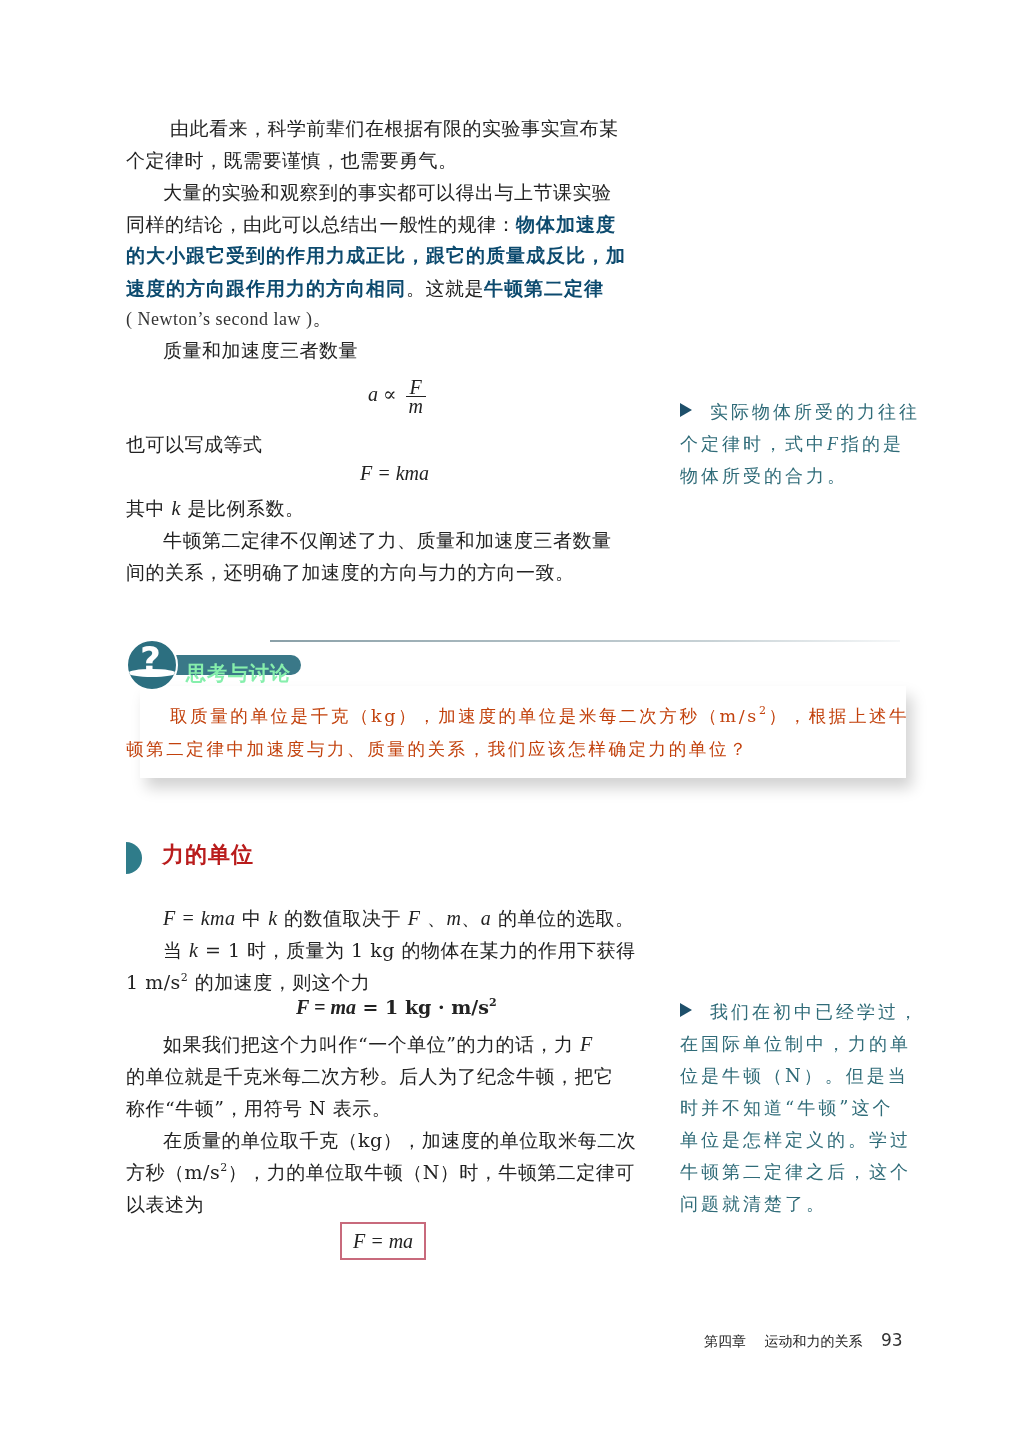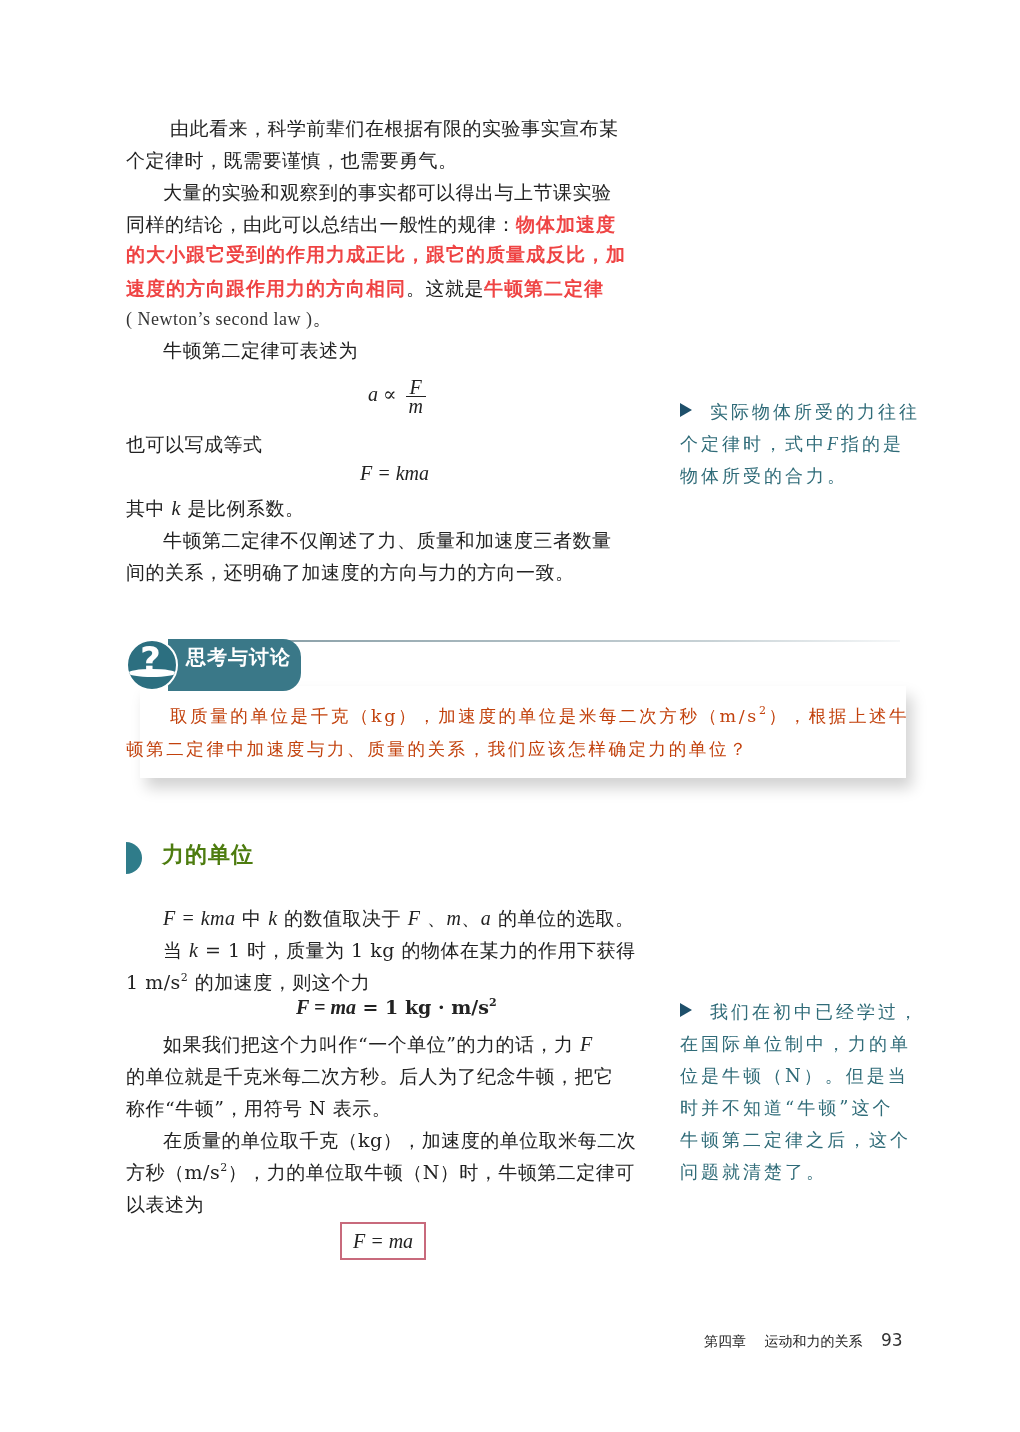--- a/index.html
+++ b/index.html
@@ -4,42 +4,42 @@
   <style>
     html, body { margin: 0; padding: 0; }
     body {
       width: 1020px; height: 1432px; background: #ffffff;
       position: relative; overflow: hidden;
       font-family: "DejaVu Serif", "Liberation Serif", serif;
       color: #222;
     }
     .abs { position: absolute; }
     .p { font-size: 19px; line-height: 32px; color: #222; white-space: nowrap; letter-spacing: 0.5px; }
-    .hl { color: #ef4444; font-weight: bold; font-family: Liberation Mono, monospace; letter-spacing: 1px; }
+    .hl { color: #0c4a6e; font-weight: bold; font-family: Liberation Serif, serif; letter-spacing: 1px; }
     .en { font-family: "Liberation Serif", serif; font-size: 18px; color: #333; }
     .math { font-family: "Liberation Serif", "DejaVu Serif", serif; font-style: italic; font-size: 20px; }
     .frac { display: inline-flex; flex-direction: column; align-items: center; vertical-align: middle; line-height: 18px; margin-left: 4px; }
     .frac .num { border-bottom: 1.5px solid #222; padding: 0 4px; }
     sup { font-size: 11px; vertical-align: 8px; line-height: 0; }
 
     .note { font-size: 18px; line-height: 32px; color: #2f6b78; letter-spacing: 3px; white-space: nowrap; font-family: "DejaVu Serif", serif; }
     .tri { display: inline-block; width: 0; height: 0; border-left: 12px solid #1e4f6a; border-top: 7px solid transparent; border-bottom: 7px solid transparent; margin-right: 18px; vertical-align: 1px; }
 
     .discuss-line { left: 270px; top: 640px; width: 630px; height: 2px; background: linear-gradient(to right, #8aa0a8, #c8d2d6 70%, #f5f7f8); }
     .discuss-card { left: 140px; top: 686px; width: 766px; height: 92px; background: #fff; box-shadow: 6px 10px 14px rgba(0,0,0,0.18); }
     .discuss-text { font-size: 17.5px; line-height: 33px; color: #c2410c; letter-spacing: 2.6px; white-space: nowrap; }
 
     .badge { left: 126px; top: 644px; height: 42px; display: flex; align-items: center; }
     .badge-circle { width: 48px; height: 48px; border-radius: 50%; background: #2c6f80; position: relative; z-index: 2; border: 2px solid #fff; overflow: hidden; }
     .badge-q { position: absolute; left: 12px; top: -2px; font-family: "DejaVu Sans", sans-serif; font-weight: bold; font-size: 36px; color: #fff; }
     .badge-wave { position: absolute; left: 0; top: 28px; width: 48px; height: 8px; background: #fff; border-radius: 50%; }
-    .badge-label { margin-left: -10px; padding: 0 10px 0 18px; height: 52px; line-height: 36px; background: #3a7888; border-radius: 0 18px 18px 0; color: #ffffff; font-family: "DejaVu Sans", sans-serif; font-size: 20px; font-weight: bold; letter-spacing: 1px; }
+    .badge-label { margin-left: -10px; padding: 0 10px 0 18px; height: 20px; line-height: 36px; background: #3a7888; border-radius: 0 18px 18px 0; color: #86efac; font-family: "DejaVu Sans", sans-serif; font-size: 20px; font-weight: bold; letter-spacing: 1px; }
 
     .sec-marker { left: 126px; top: 842px; width: 16px; height: 32px; background: #2f7c8a; border-radius: 0 16px 16px 0; }
-    .sec-title { left: 162px; top: 840px; font-family: "DejaVu Sans", sans-serif; font-weight: bold; font-size: 22px; color: #4d7c0f; letter-spacing: 1px; }
+    .sec-title { left: 162px; top: 840px; font-family: "DejaVu Sans", sans-serif; font-weight: bold; font-size: 22px; color: #b91c1c; letter-spacing: 1px; }
 
     .boxed { left: 340px; top: 1222px; width: 82px; height: 34px; border: 2px solid #c86a7c; text-align: center; line-height: 34px; }
 
     .footer { left: 704px; top: 1330px; font-family: "DejaVu Sans", sans-serif; font-size: 14px; color: #222; white-space: nowrap; }
     .footer .num { font-size: 17px; margin-left: 14px; color: #333; }
   </style>
 </head>
 <body>
 
 <div class="abs p" style="left:163px; top:112px;margin-left:7px;">由此看来，科学前辈们在根据有限的实验事实宣布某</div>
@@ -48,21 +48,21 @@
 <div class="abs p" style="left:126px; top:208px;">
   <span>同样的结论，由此可以总结出一般性的规律：</span><span class="hl">物体加速度</span>
 </div>
 <div class="abs p hl" style="left:126px; top:240px;">的大小跟它受到的作用力成正比，跟它的质量成反比，加</div>
 <div class="abs p" style="left:126px; top:272px;">
   <span class="hl">速度的方向跟作用力的方向相同</span><span>。这就是</span><span class="hl">牛顿第二定律</span>
 </div>
 <div class="abs p" style="left:126px; top:302px;">
   <span class="en">( Newton’s second law )</span><span>。</span>
 </div>
-<div class="abs p" style="left:163px; top:334px;">牛顿第二定律可表述为</div>
+<div class="abs p" style="left:163px; top:334px;">质量和加速度三者数量</div>
 
 <div class="abs math" style="left:368px; top:378px; white-space:nowrap;">
   <span>a ∝ </span><span class="frac">
       <span class="num">F</span>
       <span>m</span>
     </span>
 </div>
 
 <div class="abs p" style="left:126px; top:428px;">也可以写成等式</div>
 <div class="abs math" style="left:360px; top:462px; white-space:nowrap;">F = kma</div>
@@ -117,20 +117,21 @@
   <span>方秒（m/s</span><sup>2</sup><span>），力的单位取牛顿（N）时，牛顿第二定律可</span>
 </div>
 <div class="abs p" style="left:126px; top:1188px;">以表述为</div>
 <div class="abs boxed math">F = ma</div>
 
 <div class="abs" style="left:680px; top:996px;">
   <div class="note"><span class="tri"></span><span>我们在初中已经学过，</span></div>
   <div class="note">在国际单位制中，力的单</div>
   <div class="note">位是牛顿（N）。但是当</div>
   <div class="note">时并不知道“牛顿”这个</div>
+  <div class="note">单位是怎样定义的。学过</div>
   <div class="note">牛顿第二定律之后，这个</div>
   <div class="note">问题就清楚了。</div>
 </div>
 
 <div class="abs footer">
   <span>第四章</span>
   <span style="margin-left:14px;margin-top:10px;">运动和力的关系</span>
   <span class="num">93</span>
 </div>
 

